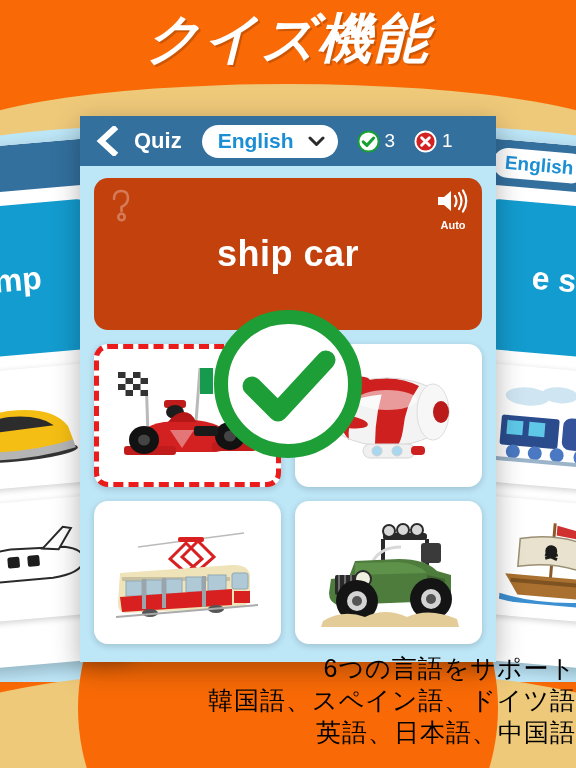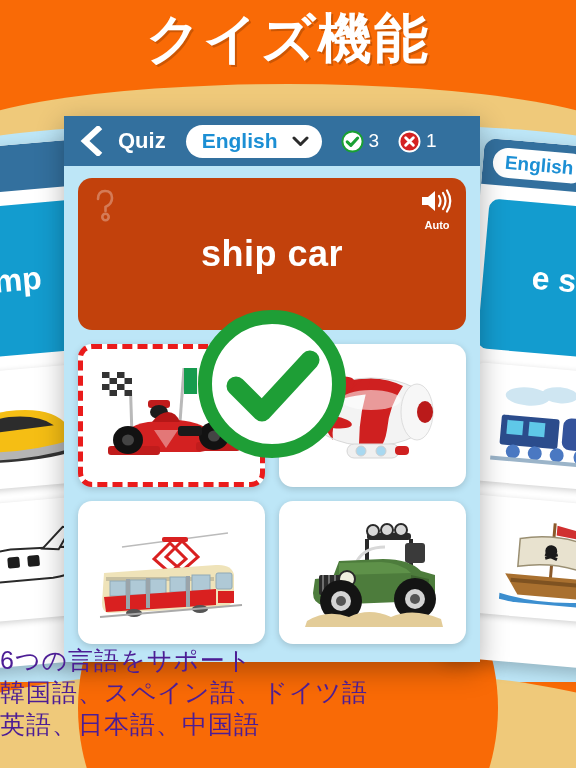--- a/index.html
+++ b/index.html
@@ -33,20 +33,21 @@
     background:#F96A06;
   }
 
   
   .headline{
     position:absolute;top:10px;left:0;right:0;text-align:center;
     color:#FFFFFF;font-size:54px;font-weight:700;line-height:1.05;
     letter-spacing:2px;
     text-shadow:2px 2px 0 rgba(120,50,0,.35);
     z-index:40;
+    font-style:italic;
   }
 
   
   .side-card{
     position:absolute;top:146px;width:210px;height:520px;
     background:#FFFFFF;border-radius:12px;
     box-shadow:0 6px 16px rgba(0,0,0,.22);
     overflow:hidden;z-index:5;
   }
   .side-card.left{left:-96px;transform:rotate(-5deg);}
@@ -66,21 +67,21 @@
   }
   .side-tile{
     margin:14px 10px 0;height:118px;background:#fff;border-radius:10px;
     box-shadow:0 2px 6px rgba(0,0,0,.18);
     display:flex;align-items:center;justify-content:center;
     position:relative;overflow:hidden;
   }
 
   
   .phone{
-    position:absolute;left:64px;top:116px;width:416px;height:546px;
+    position:absolute;left:80px;top:116px;width:416px;height:546px;
     background:#BDE6F7;border-radius:0;
     box-shadow:0 8px 26px rgba(0,0,0,.30);
     z-index:20;overflow:hidden;
   }
   .phone-hdr{
     height:50px;background:#33709E;display:flex;align-items:center;
     padding:0 10px 0 14px;gap:10px;
   }
   .back-chevron{width:26px;height:30px;flex:0 0 auto;cursor:pointer;}
   .hdr-title{color:#fff;font-weight:700;font-size:22px;margin-left:4px;}
@@ -125,22 +126,22 @@
   .tile svg{display:block;}
 
   
   .result-check{
     position:absolute;left:50%;top:268px;transform:translate(-50%,-50%);
     width:156px;height:156px;z-index:30;pointer-events:none;
   }
 
   
   .caption{
-    position:absolute;left:0;right:0;bottom:28px;text-align:left;
-    color:#4c1d95;z-index:45;line-height:1.28;
+    position:absolute;left:0;right:0;bottom:20px;text-align:right;
+    color:#000000;z-index:45;line-height:1.28;
   }
   .caption div{font-size:25px;font-weight:400;letter-spacing:1px;}
 </style>
 </head>
 <body>
 
 <div class="stage">
 
   <div class="band-sand-top"></div>
   <div class="band-blue"></div>

